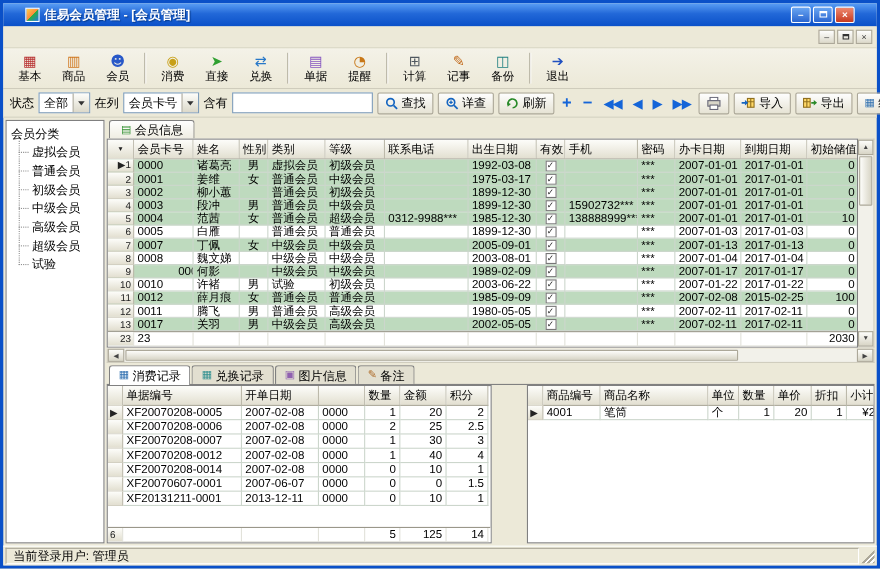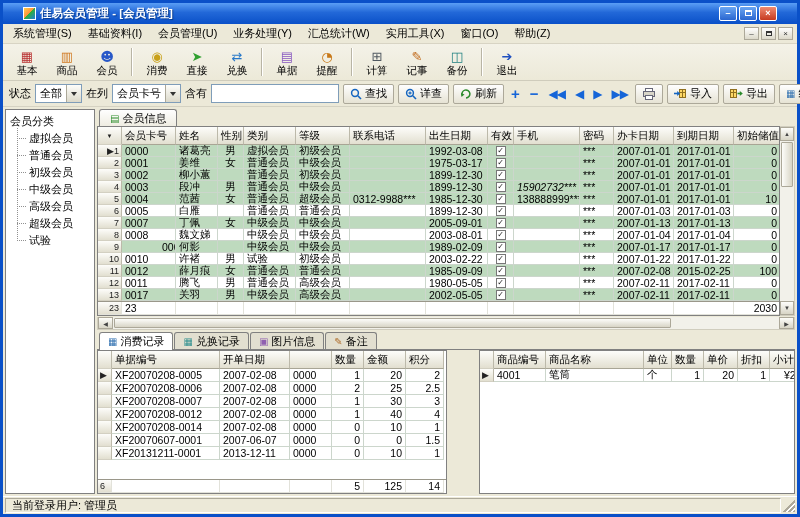--- a/index.html
+++ b/index.html
@@ -103,30 +103,20 @@
     <span class="appicon"></span>
     <span class="title">佳易会员管理 - [会员管理]</span>
     <span class="wbtns">
       <span class="wbtn">–</span>
       <span class="wbtn"><span class="rsq"></span></span>
       <span class="wbtn close">×</span>
     </span>
   </div>
 
   <div class="menubar">
-    <span id="menu-items" style="display:flex;">
-        <span class="menuitem">系统管理(S)</span>
-        <span class="menuitem">基础资料(I)</span>
-        <span class="menuitem">会员管理(U)</span>
-        <span class="menuitem">业务处理(Y)</span>
-        <span class="menuitem">汇总统计(W)</span>
-        <span class="menuitem">实用工具(X)</span>
-        <span class="menuitem">窗口(O)</span>
-        <span class="menuitem">帮助(Z)</span>
-      </span>
     <span class="mdibtns">
       <span class="mdib">–</span>
       <span class="mdib"><span class="mdirsq"></span></span>
       <span class="mdib">×</span>
     </span>
   </div>
 
   <div class="toolbar" id="toolbar">
       <div class="tbtn">
         <span class="ticon" style="color: rgb(184, 48, 48);">▦</span>
@@ -365,21 +355,21 @@
                 <div class="g-cell g-left" style="flex: 0 0 54px;">0003</div>
                 <div class="g-cell g-left" style="flex: 0 0 42px;">段冲</div>
                 <div class="g-cell g-center" style="flex: 0 0 26px;">男</div>
                 <div class="g-cell g-left" style="flex: 0 0 52px;">普通会员</div>
                 <div class="g-cell g-left" style="flex: 0 0 54px;">中级会员</div>
                 <div class="g-cell g-left" style="flex: 0 0 76px;"></div>
                 <div class="g-cell g-left" style="flex: 0 0 62px;">1899-12-30</div>
                 <div class="g-cell g-center" style="flex: 0 0 26px;">
                   <span class="cbx">✓</span>
                 </div>
-                <div class="g-cell g-left" style="flex: 0 0 66px; font-style: italic;">15902732***</div>
+                <div class="g-cell g-left" style="flex: 0 0 66px;">15902732***</div>
                 <div class="g-cell g-left" style="flex: 0 0 34px;">***</div>
                 <div class="g-cell g-left" style="flex: 0 0 60px;">2007-01-01</div>
                 <div class="g-cell g-left" style="flex: 0 0 60px;">2017-01-01</div>
                 <div class="g-cell g-right" style="flex: 0 0 47px;">0</div>
               </div>
               <div class="g-row g-green">
                 <div class="g-cell g-gutter">5</div>
                 <div class="g-cell g-left" style="flex: 0 0 54px;">0004</div>
                 <div class="g-cell g-left" style="flex: 0 0 42px;">范茜</div>
                 <div class="g-cell g-center" style="flex: 0 0 26px;">女</div>
@@ -469,21 +459,21 @@
                 <div class="g-cell g-right" style="flex: 0 0 47px;">0</div>
               </div>
               <div class="g-row">
                 <div class="g-cell g-gutter">10</div>
                 <div class="g-cell g-left" style="flex: 0 0 54px;">0010</div>
                 <div class="g-cell g-left" style="flex: 0 0 42px;">许褚</div>
                 <div class="g-cell g-center" style="flex: 0 0 26px;">男</div>
                 <div class="g-cell g-left" style="flex: 0 0 52px;">试验</div>
                 <div class="g-cell g-left" style="flex: 0 0 54px;">初级会员</div>
                 <div class="g-cell g-left" style="flex: 0 0 76px;"></div>
-                <div class="g-cell g-left" style="flex: 0 0 62px;">2003-02-22</div>
+                <div class="g-cell g-left" style="flex: 0 0 62px;">2003-06-22</div>
                 <div class="g-cell g-center" style="flex: 0 0 26px;">
                   <span class="cbx">✓</span>
                 </div>
                 <div class="g-cell g-left" style="flex: 0 0 66px;"></div>
                 <div class="g-cell g-left" style="flex: 0 0 34px;">***</div>
                 <div class="g-cell g-left" style="flex: 0 0 60px;">2007-01-22</div>
                 <div class="g-cell g-left" style="flex: 0 0 60px;">2017-01-22</div>
                 <div class="g-cell g-right" style="flex: 0 0 47px;">0</div>
               </div>
               <div class="g-row g-green">

